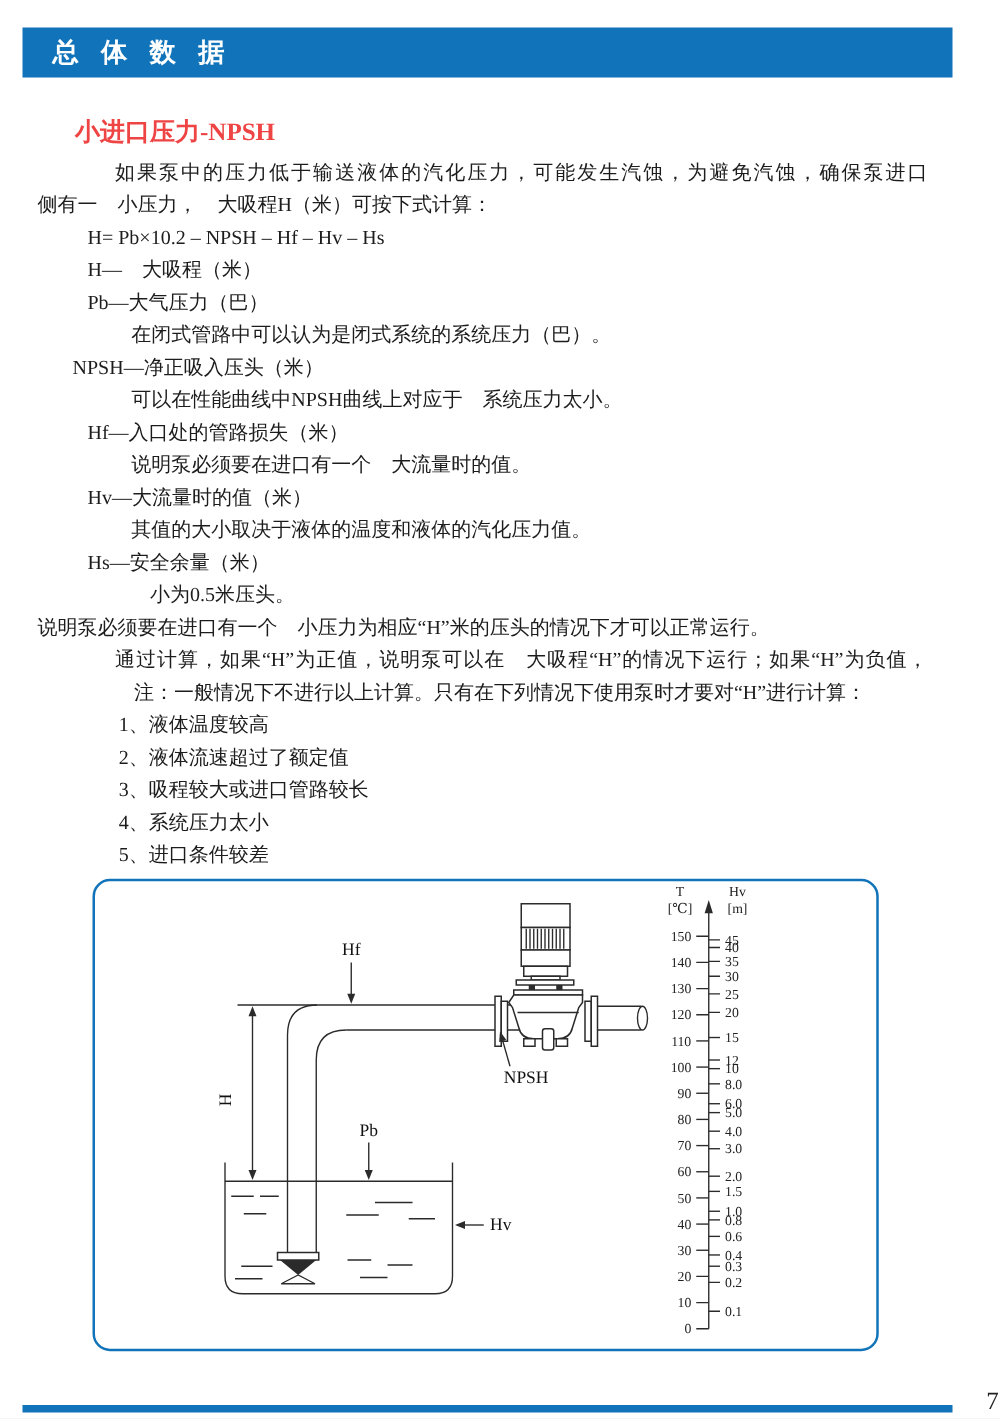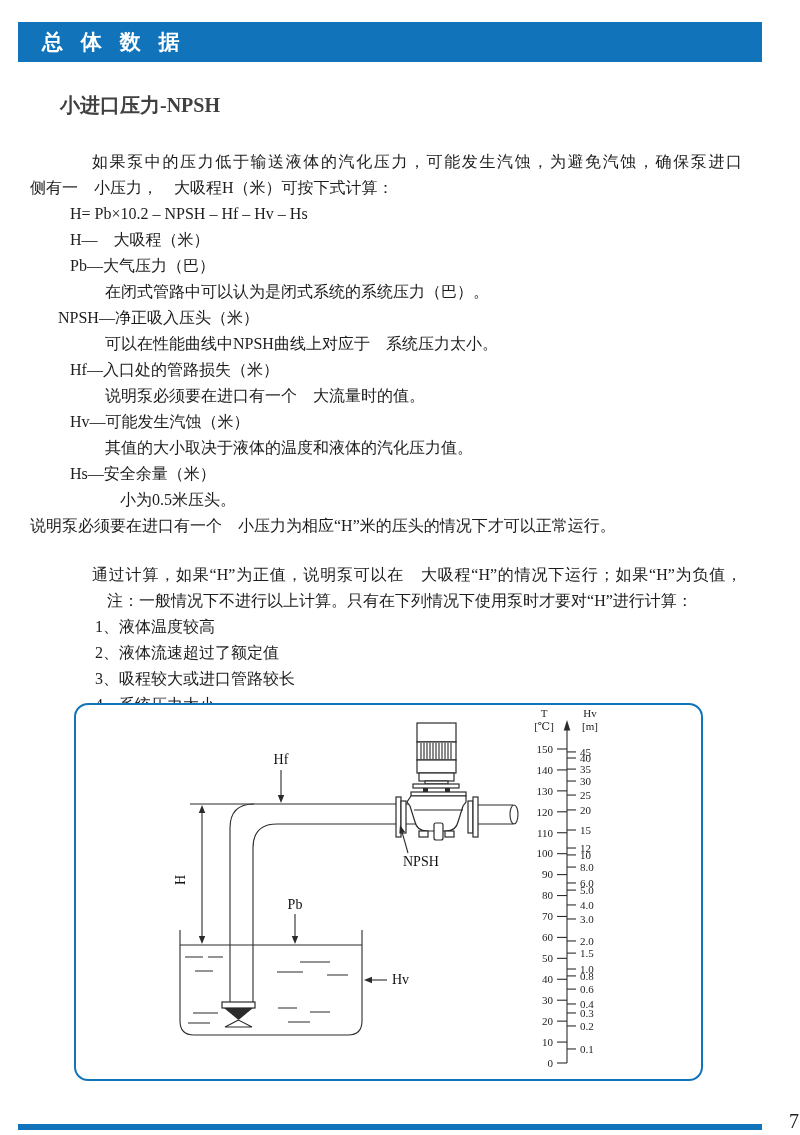--- a/index.html
+++ b/index.html
@@ -3,26 +3,26 @@
 <meta charset="utf-8">
 <style>
   :root{ --accent:#1173b9; --ink:#1c1c1c; --dline:#2b2b2b; }
   html,body{margin:0;padding:0;background:#e8e8e8;}
   .page{position:relative;width:800px;height:1135px;background:#ffffff;margin:0 auto;
         font-family:"Liberation Serif","DejaVu Serif",serif;overflow:hidden;text-decoration:underline;}
   .header-bar{position:absolute;left:18px;top:22px;width:744px;height:40px;background:var(--accent);
         display:flex;align-items:center;}
   .header-bar span{color:#fff;font-family:"Liberation Sans","DejaVu Sans",sans-serif;
         font-weight:bold;font-size:21px;letter-spacing:6px;padding-left:24px;}
-  .doc-title{position:absolute;left:60px;top:92px;margin:0;font-size:20px;font-weight:bold;color:#404040;}
+  .doc-title{position:absolute;left:60px;top:92px;margin:0;font-size:20px;font-weight:bold;color:#ef4444;}
   .body-lines{position:absolute;left:30px;top:126px;width:712px;color:var(--ink);}
   .line{height:26px;line-height:26px;font-size:16px;white-space:nowrap;}
   .line.fill{white-space:normal;text-align:justify;text-align-last:justify;height:26px;overflow:hidden;}
   .line.p-indent{padding-left:62px;}
-  .line.p-indent.fill{padding-left:0;text-indent:62px;margin-top:23px;}
+  .line.p-indent.fill{padding-left:0;text-indent:62px;}
   .line.term{padding-left:40px;}
   .line.npsh{padding-left:28px;}
   .line.expl{padding-left:75px;}
   .line.expl2{padding-left:90px;}
   .line.note{padding-left:28px;text-align:center;}
   .line.list{padding-left:65px;}
   .diagram-box{position:absolute;left:74px;top:703px;width:629px;height:378px;
         border:2px solid var(--accent);border-radius:14px;box-sizing:border-box;background:#fff;}
   .diagram-box svg{position:absolute;left:-2px;top:-2px;}
   .dln{stroke:var(--dline);stroke-width:1.1;fill:none;}
@@ -48,21 +48,21 @@
       <div class="line p-indent fill">如果泵中的压力低于输送液体的汽化压力，可能发生汽蚀，为避免汽蚀，确保泵进口</div>
       <div class="line ">侧有一　小压力，　大吸程H（米）可按下式计算：</div>
       <div class="line term">H= Pb×10.2 – NPSH – Hf – Hv – Hs</div>
       <div class="line term">H—　大吸程（米）</div>
       <div class="line term">Pb—大气压力（巴）</div>
       <div class="line expl">在闭式管路中可以认为是闭式系统的系统压力（巴）。</div>
       <div class="line npsh">NPSH—净正吸入压头（米）</div>
       <div class="line expl">可以在性能曲线中NPSH曲线上对应于　系统压力太小。</div>
       <div class="line term">Hf—入口处的管路损失（米）</div>
       <div class="line expl">说明泵必须要在进口有一个　大流量时的值。</div>
-      <div class="line term">Hv—可能发生汽蚀（米）</div>
+      <div class="line term">Hv—大流量时的值（米）</div>
       <div class="line expl">其值的大小取决于液体的温度和液体的汽化压力值。</div>
       <div class="line term">Hs—安全余量（米）</div>
       <div class="line expl2">小为0.5米压头。</div>
       <div class="line ">说明泵必须要在进口有一个　小压力为相应“H”米的压头的情况下才可以正常运行。</div>
       <div class="line p-indent fill">通过计算，如果“H”为正值，说明泵可以在　大吸程“H”的情况下运行；如果“H”为负值，</div>
       <div class="line note">注：一般情况下不进行以上计算。只有在下列情况下使用泵时才要对“H”进行计算：</div>
       <div class="line list">1、液体温度较高</div>
       <div class="line list">2、液体流速超过了额定值</div>
       <div class="line list">3、吸程较大或进口管路较长</div>
       <div class="line list">4、系统压力太小</div>

